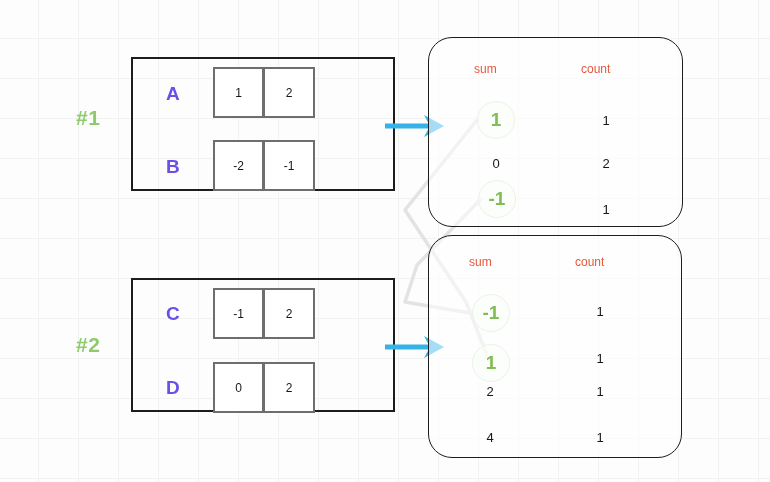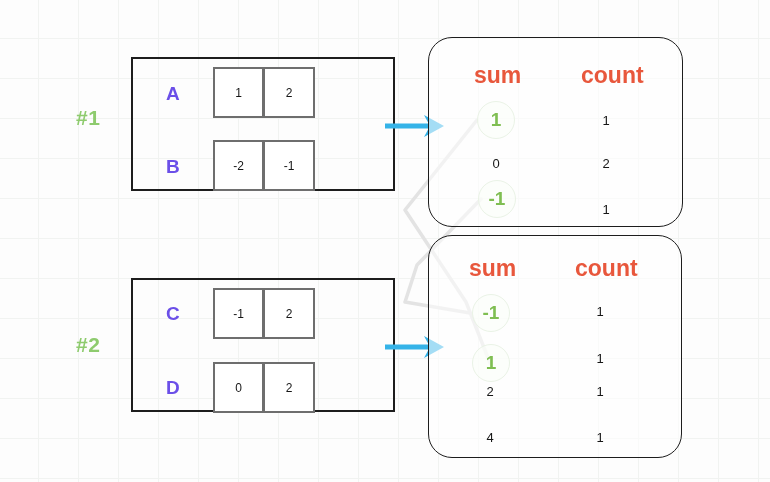--- a/index.html
+++ b/index.html
@@ -79,22 +79,22 @@
   .agg-box {
     position: absolute;
     border: 1.6px solid #1d1d1d;
     border-radius: 24px;
     box-sizing: border-box;
     background: rgba(255,255,255,0.55);
   }
   .agg-header {
     position: absolute;
     color: #e8573c;
-    font-size: 23px;
-    font-weight: bold;
+    font-size: 12px;
+    font-weight: normal;
   }
   .agg-val {
     position: absolute;
     font-size: 13px;
     color: #161616;
     text-align: center;
     transform: translate(-50%, -50%);
     white-space: nowrap;
   }
   .agg-val.hl {

